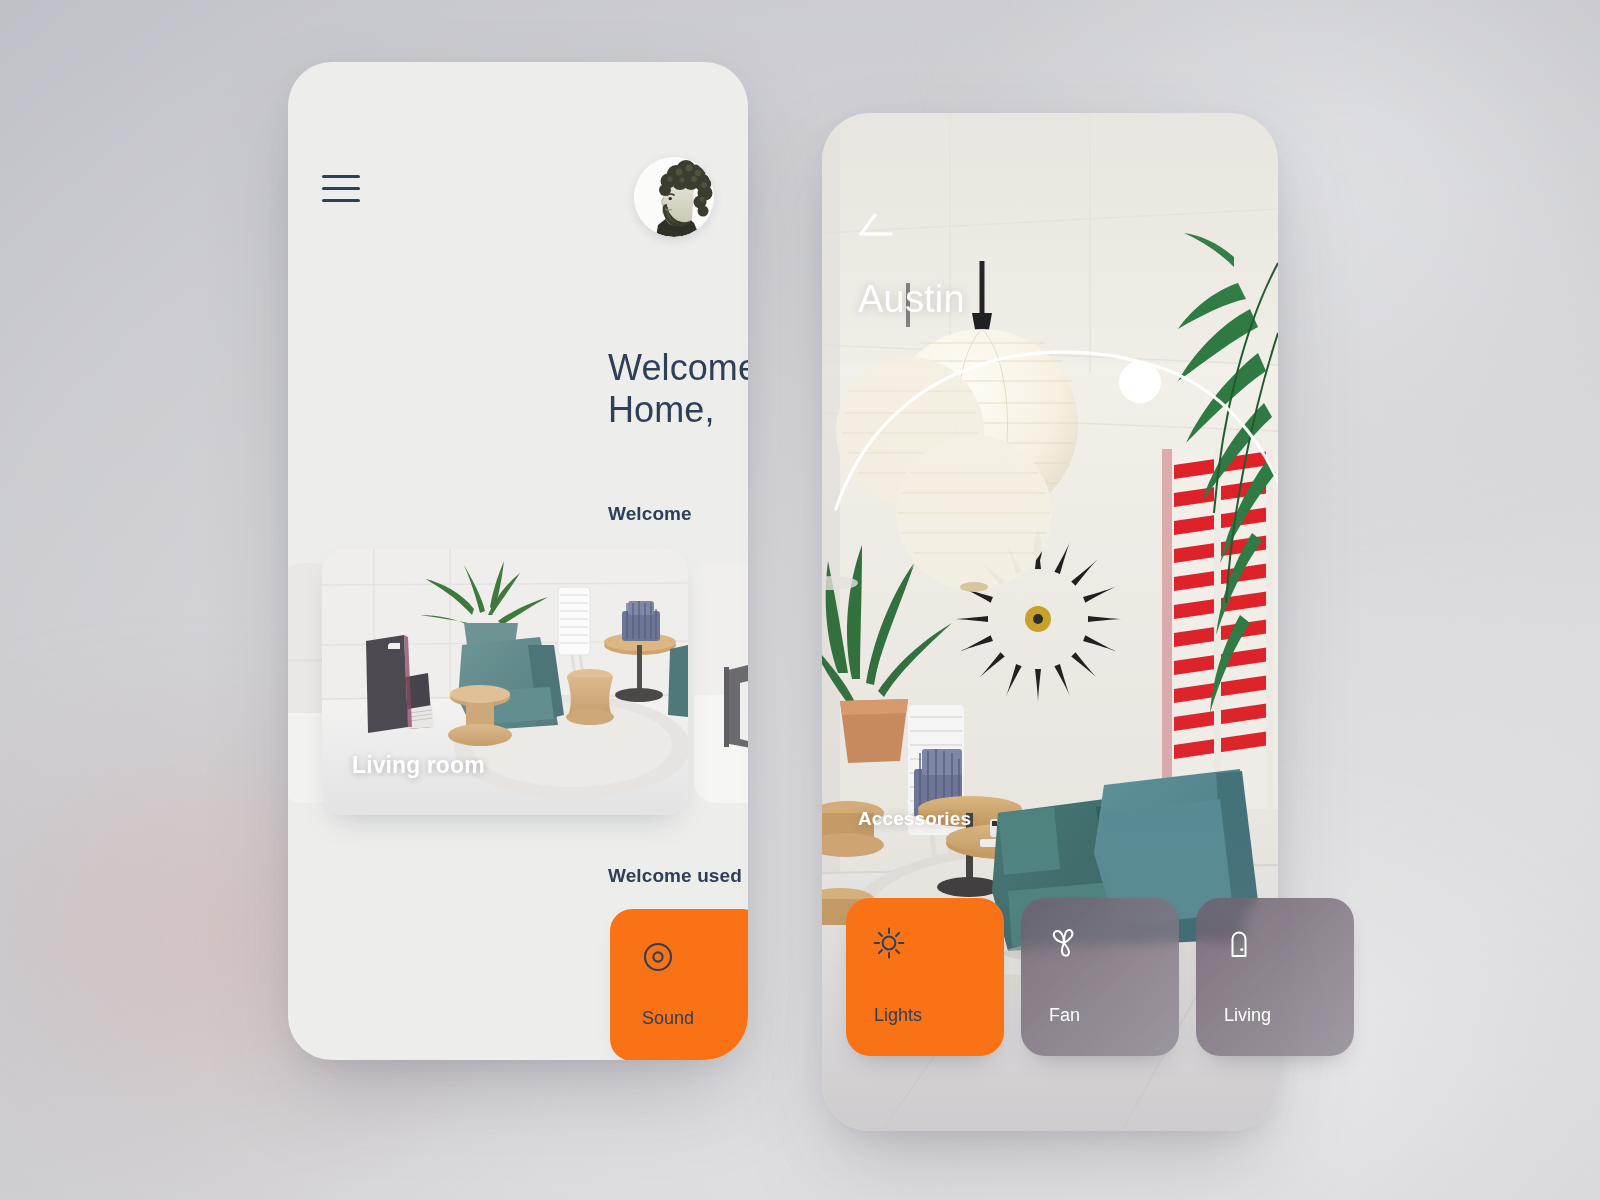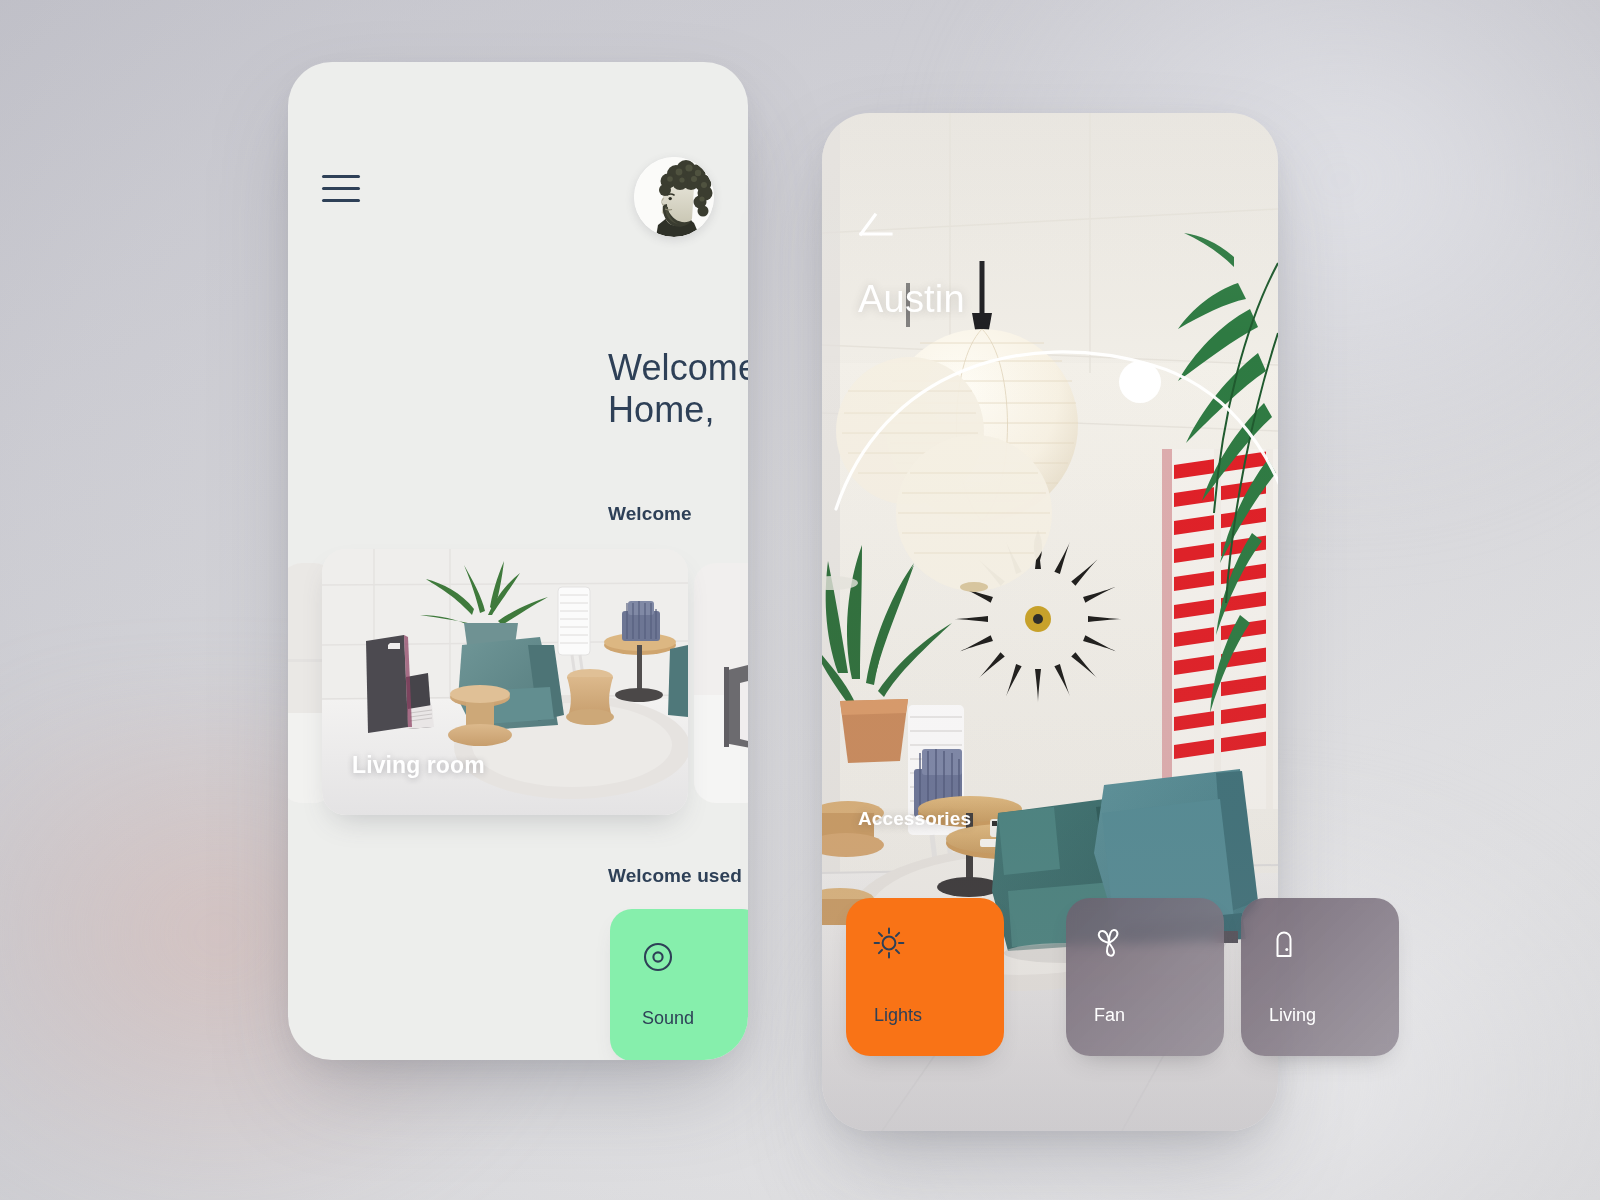--- a/index.html
+++ b/index.html
@@ -93,21 +93,21 @@
   .cam-label{
     position:absolute; left:30px; bottom:36px;
     font-size:23px; font-weight:700; color:#fff; letter-spacing:.1px;
     text-shadow:0 1px 6px rgba(40,40,50,.28);
   }
 
   
   .recent-rail{ position:absolute; left:0; top:847px; width:460px; height:155px; }
   .tile{
     position:absolute; top:0; width:154px; height:152px;
-    background:#86efac; border-radius:22px; cursor:pointer;
+    background:#f97316; border-radius:22px; cursor:pointer;
     box-shadow:0 10px 24px -12px rgba(80,82,94,.26);
   }
   .tile:nth-of-type(1){ left:322px; }
   .tile .tile-ico{ position:absolute; left:30px; top:30px; width:36px; height:36px; }
   .tile .tile-lbl{
     position:absolute; left:32px; bottom:32px; font-size:18px; font-weight:400; color:#2e4057;
   }
 
   
   .phone-room{
@@ -137,21 +137,20 @@
   }
   .acc-row{ position:absolute; left:846px; top:898px; z-index:12; height:158px; }
   .acc-card{
     position:absolute; top:0; width:158px; height:158px; border-radius:24px; cursor:pointer;
     box-shadow:0 12px 26px -14px rgba(70,66,72,.42);
   }
   .acc-card.on{ background:#f97316; }
   .acc-card.off{
     background:linear-gradient(135deg, rgba(108,96,110,.86) 0%, rgba(128,118,130,.82) 58%, rgba(140,132,143,.78) 100%);
     backdrop-filter:blur(6px);
-    margin-left:45px;
   }
   .acc-ico{ position:absolute; left:26px; top:28px; width:34px; height:34px; }
   .acc-lbl{ position:absolute; left:28px; bottom:30px; font-size:18px; font-weight:400; }
   .acc-card.on .acc-lbl{ color:#2e4057; }
   .acc-card.off .acc-lbl{ color:#fff; }
 </style>
 </head>
 <body>
 
 <div class="bg-base"></div>

